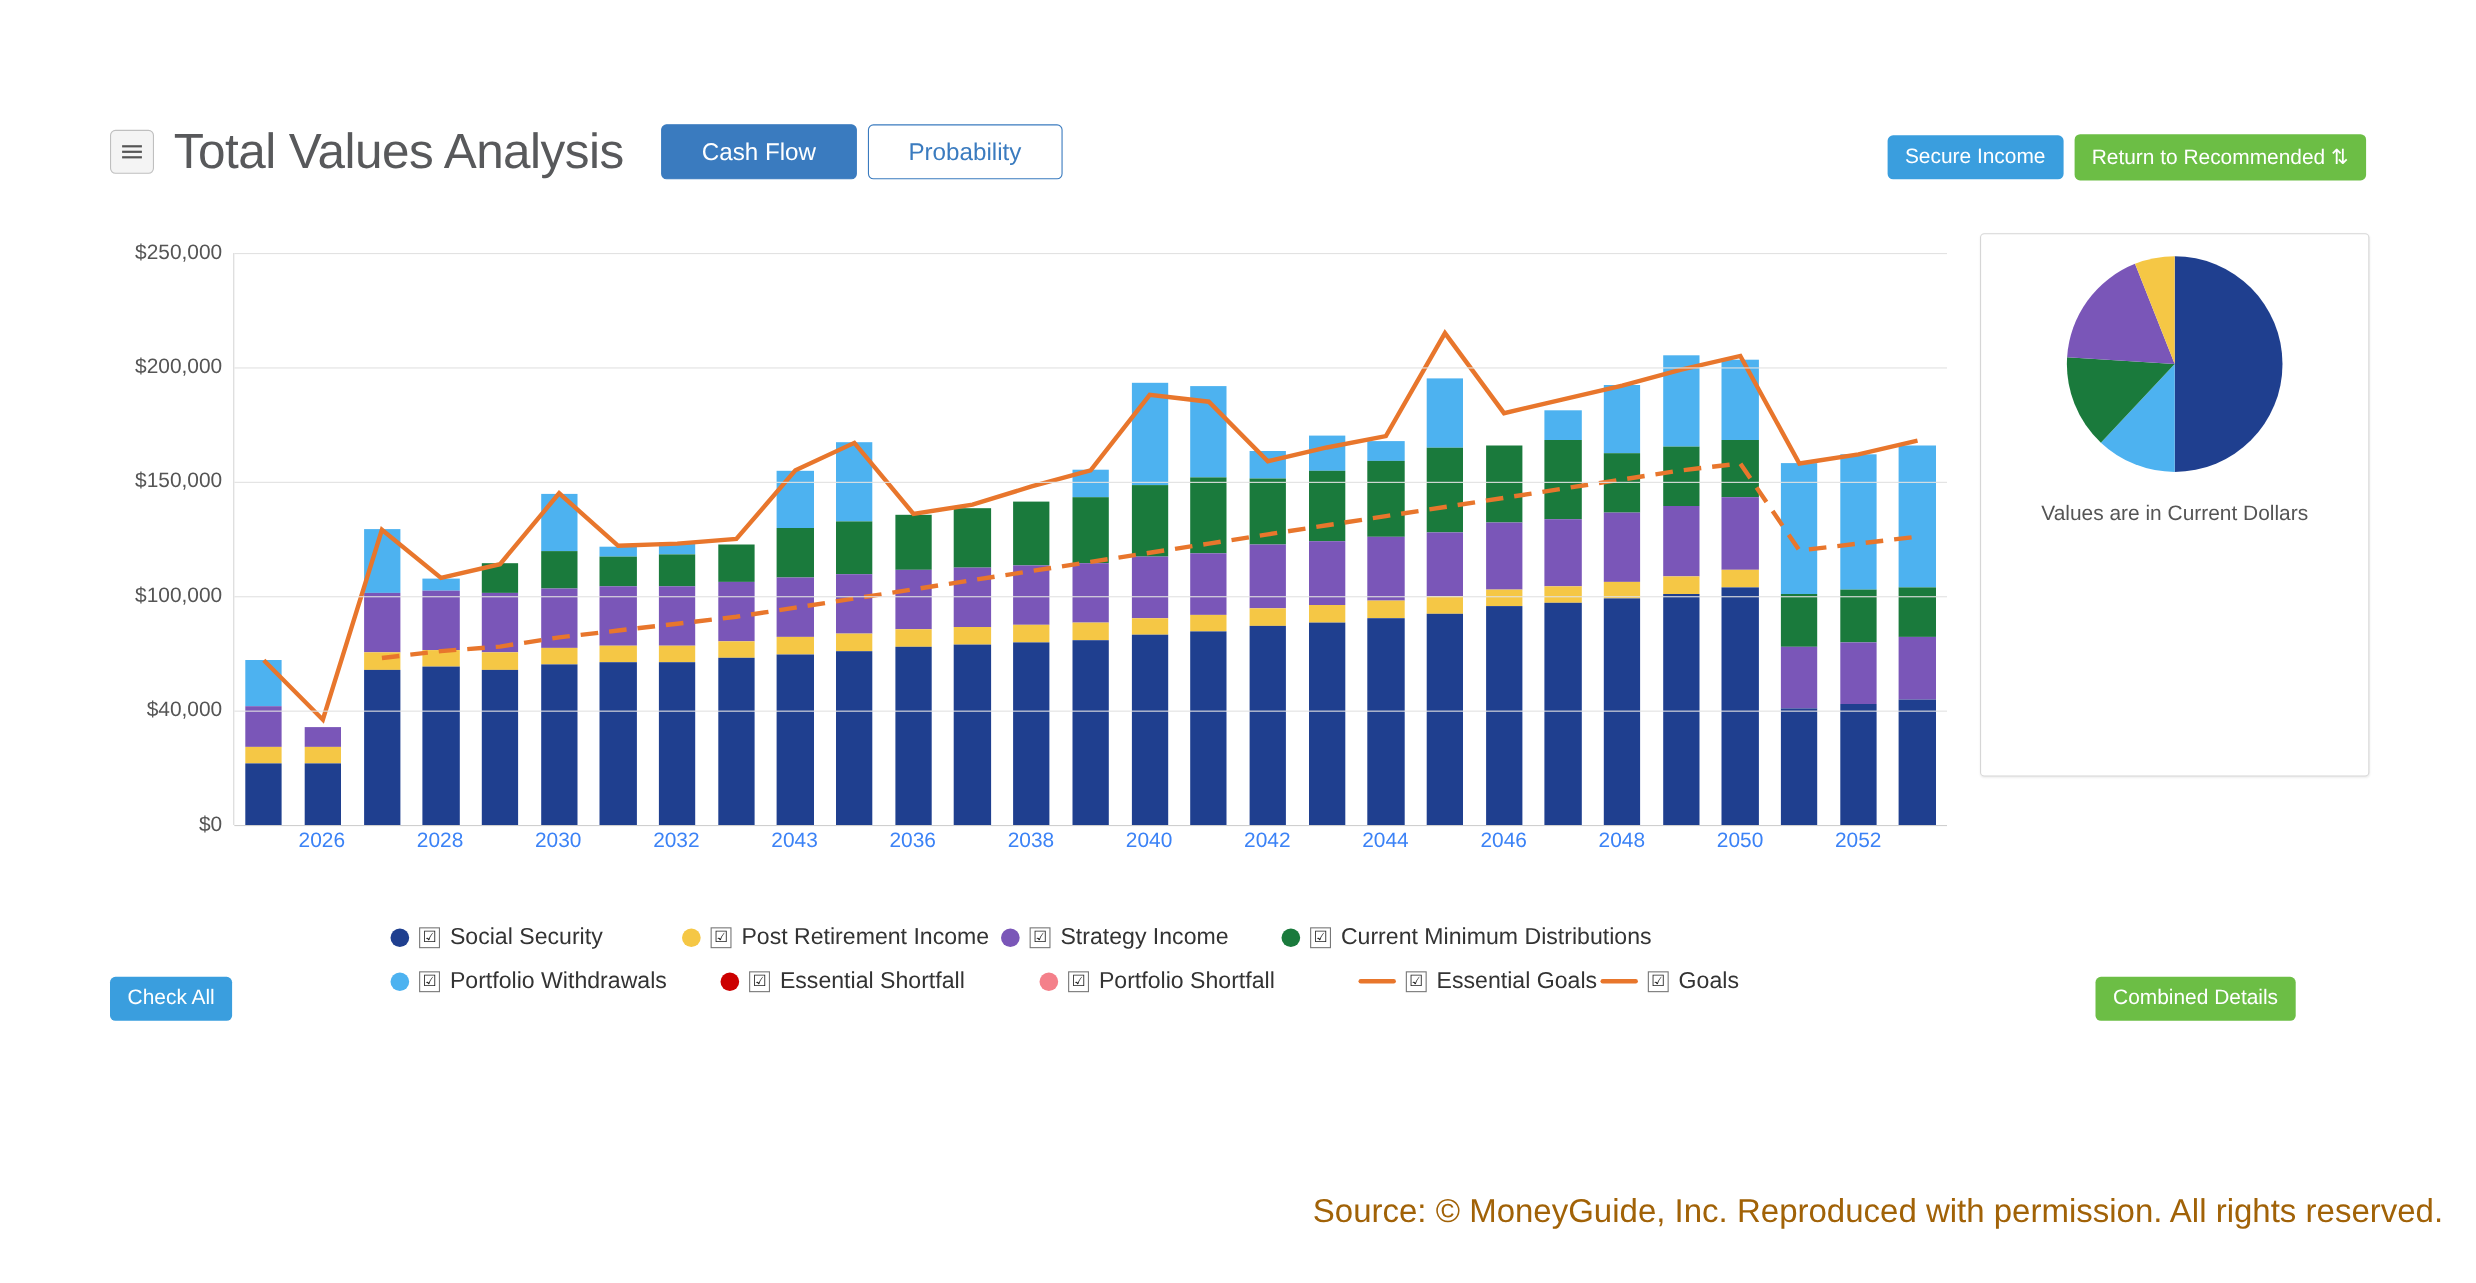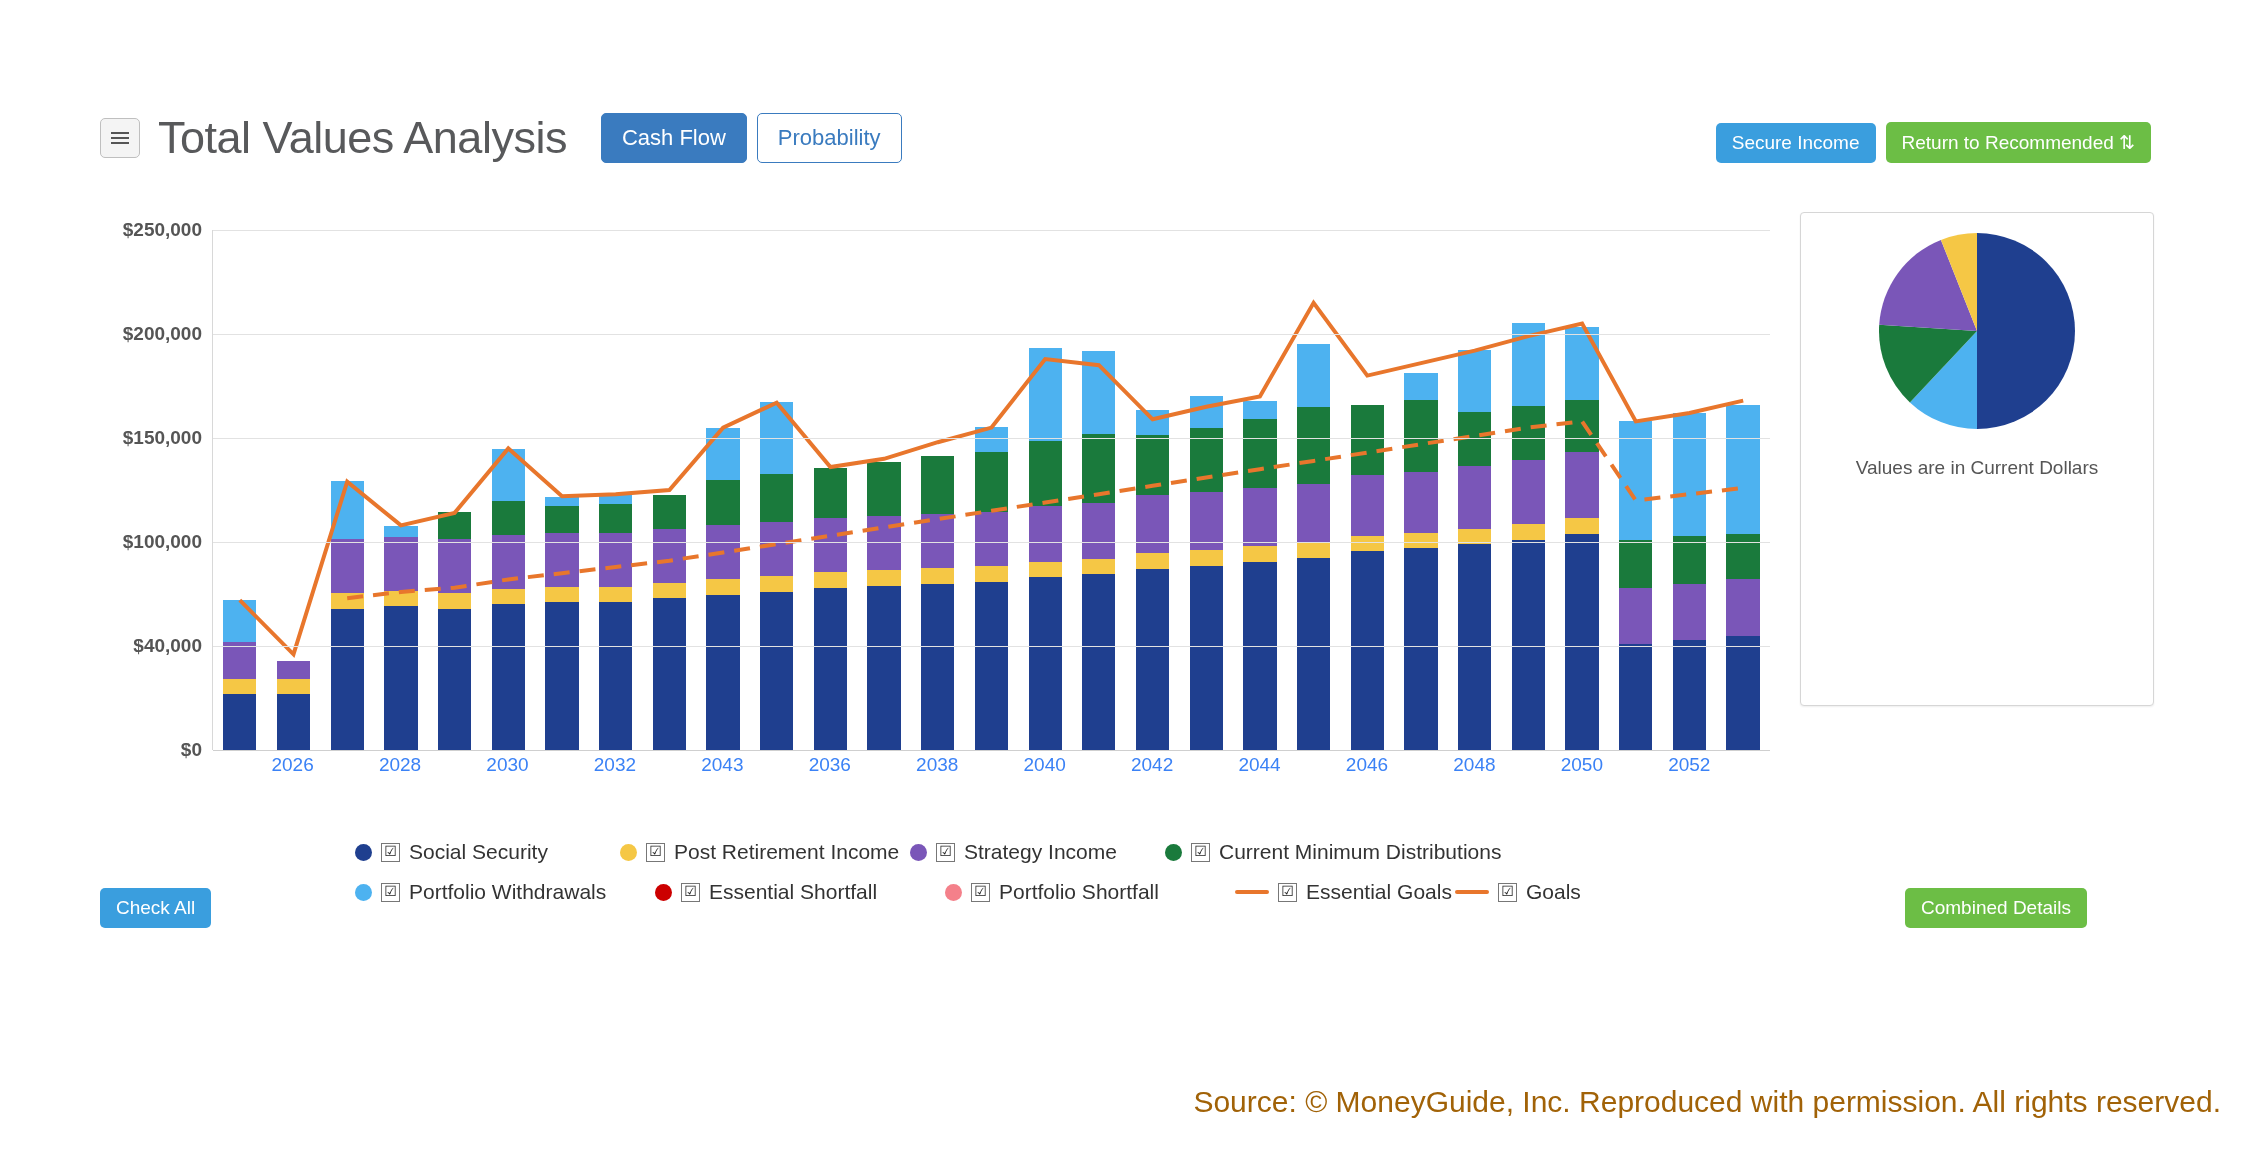--- a/index.html
+++ b/index.html
@@ -52,21 +52,21 @@
     letter-spacing: -0.5px;
   }
   .seg-group {
     display: flex;
     align-items: center;
     gap: 10px;
     margin-left: 16px;
   }
   .seg {
     font-size: 22px;
-    padding: 11px 20px;
+    padding: 11px 36px;
     border-radius: 5px;
     cursor: pointer;
     white-space: nowrap;
   }
   .seg.active {
     background: #3a7bbf;
     color: #fff;
     border: 1px solid #3a7bbf;
   }
   .seg.inactive {
@@ -118,21 +118,20 @@
     width: 122px;
     height: 520px;
   }
   .y-label {
     position: absolute;
     right: 10px;
     font-size: 19px;
     color: #555;
     transform: translateY(-50%);
     white-space: nowrap;
-    font-weight: bold;
   }
   .plot {
     position: absolute;
     left: 122px;
     top: 0;
     right: 0;
     height: 520px;
     border-left: 1px solid #d8d8d8;
   }
   .gridline {

